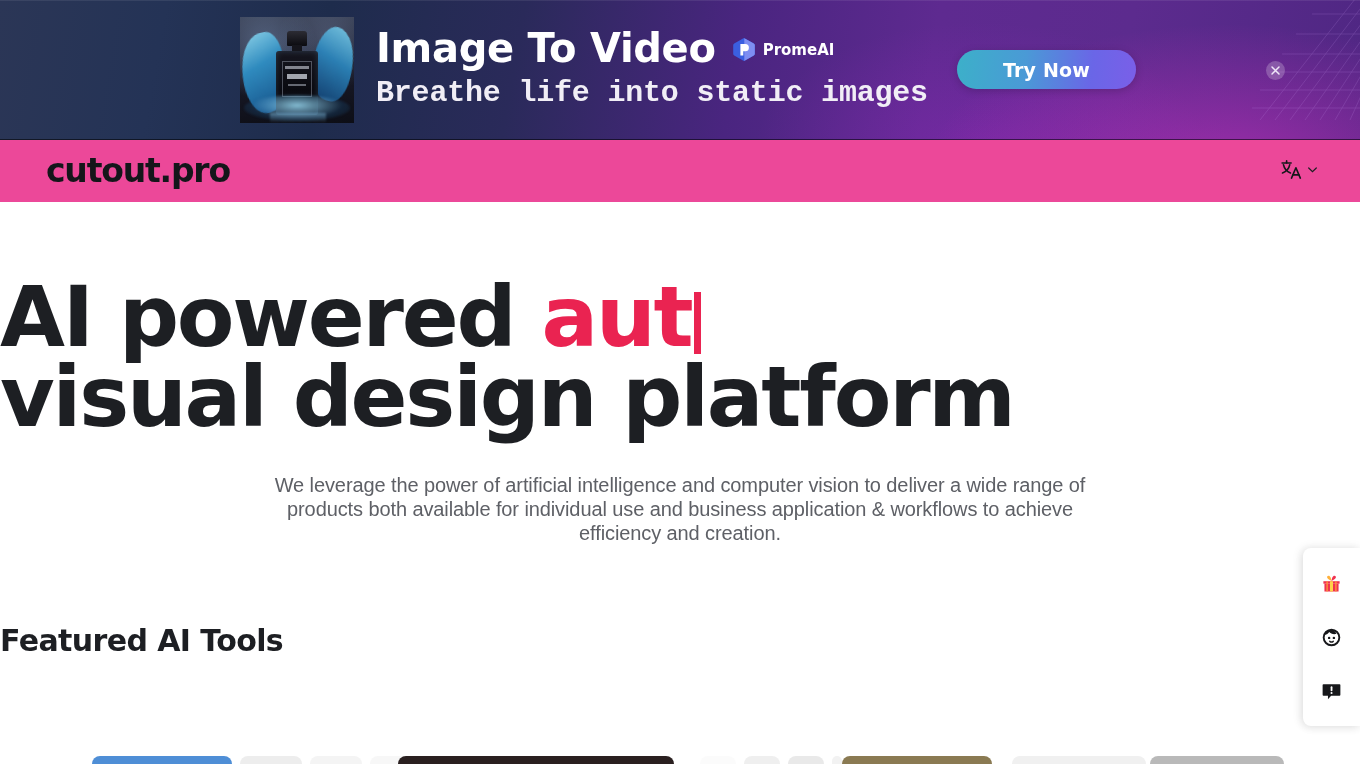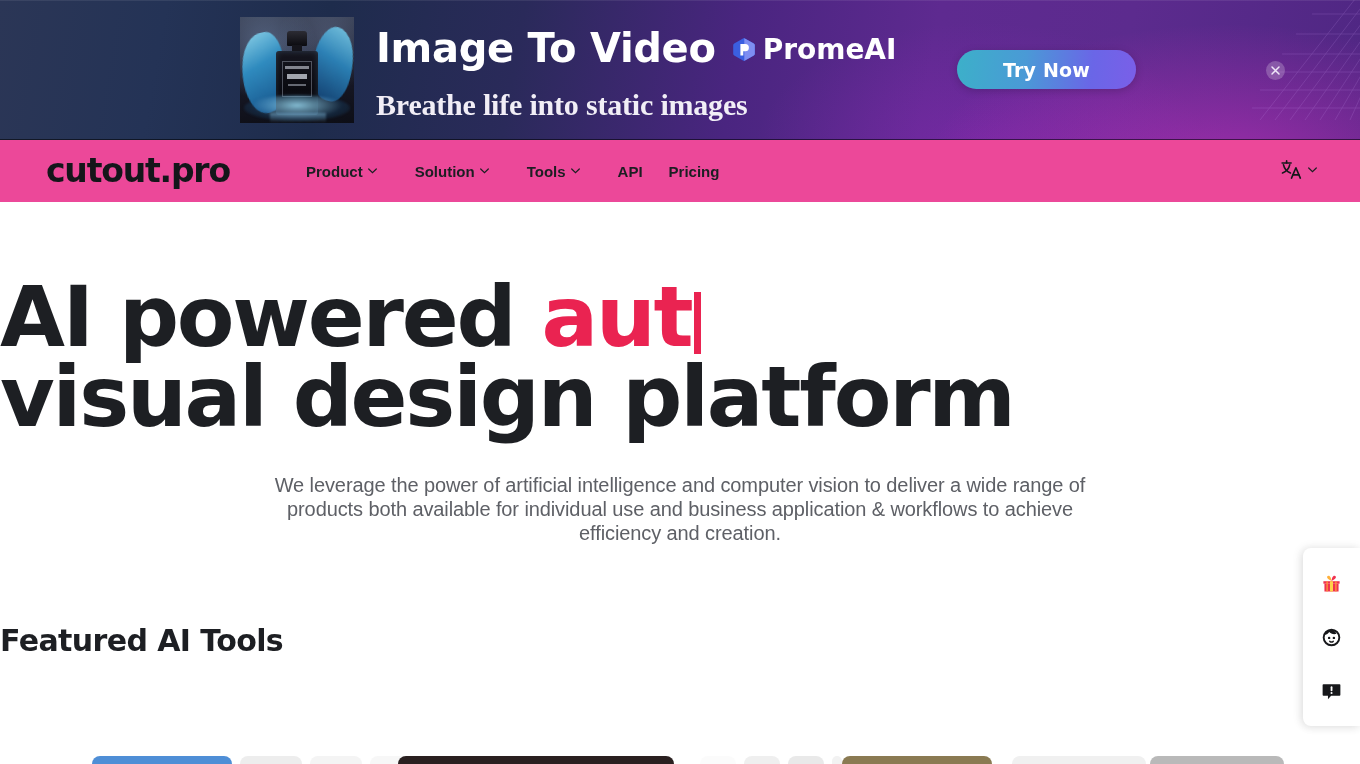--- a/index.html
+++ b/index.html
@@ -155,34 +155,34 @@
     align-items: center;
     gap: 7px;
     margin-top: 3px;
   }
   .prome-mark {
     width: 24px; height: 25px;
     flex: 0 0 auto;
   }
   .prome-name {
     color: #ffffff;
-    font-size: 28px;
+    font-size: 15px;
     font-weight: bold;
     letter-spacing: 0px;
     white-space: nowrap;
     font-family: "DejaVu Sans", sans-serif;
   }
   .promo-sub {
     color: #f1eef6;
     font-size: 30px;
     font-weight: bold;
     letter-spacing: -0.2px;
-    margin-top: 16px;
+    margin-top: 4px;
     white-space: nowrap;
-    font-family: Liberation Serif, serif;
+    font-family: Liberation Mono, monospace;
   }
 
   .try-now-btn {
     position: absolute;
     left: 957px; top: 50px;
     width: 179px; height: 39px;
     border: none;
     border-radius: 20px;
     background: linear-gradient(95deg, #3cb0c9 0%, #4a9ad6 38%, #6a66e7 75%, #7a5fe8 100%);
     color: #ffffff;
@@ -408,46 +408,20 @@
       </svg>
     </button>
   </div>
 
   <div class="bottom-hairline"></div>
 </div>
 
 <div class="site-header">
   <div class="brand-logo">cutout.pro</div>
 
-  <nav class="main-nav">
-    <div class="nav-item">
-      <span>Product</span>
-      <svg class="caret" width="9" height="6" viewBox="0 0 9 6">
-        <path d="M0.7 1 L4.5 4.6 L8.3 1" stroke="#1c1e22" stroke-width="1.2" fill="none" stroke-linecap="round"></path>
-      </svg>
-    </div>
-    <div class="nav-item">
-      <span>Solution</span>
-      <svg class="caret" width="9" height="6" viewBox="0 0 9 6">
-        <path d="M0.7 1 L4.5 4.6 L8.3 1" stroke="#1c1e22" stroke-width="1.2" fill="none" stroke-linecap="round"></path>
-      </svg>
-    </div>
-    <div class="nav-item">
-      <span>Tools</span>
-      <svg class="caret" width="9" height="6" viewBox="0 0 9 6">
-        <path d="M0.7 1 L4.5 4.6 L8.3 1" stroke="#1c1e22" stroke-width="1.2" fill="none" stroke-linecap="round"></path>
-      </svg>
-    </div>
-    <div class="nav-item no-caret">
-      <span>API</span>
-    </div>
-    <div class="nav-item no-caret">
-      <span>Pricing</span>
-    </div>
-  </nav>
 
   <div class="lang-select">
     <svg width="23" height="23" viewBox="0 0 24 24">
       <path d="M2.2 5.2 H11.6" stroke="#15171a" stroke-width="1.7" stroke-linecap="round" fill="none"></path>
       <path d="M6.9 3.0 V5.2" stroke="#15171a" stroke-width="1.7" stroke-linecap="round" fill="none"></path>
       <path d="M3.6 7.0 C4.6 11.8 7.6 14.4 10.9 15.6" stroke="#15171a" stroke-width="1.7" stroke-linecap="round" fill="none"></path>
       <path d="M10.2 7.0 C9.2 11.8 6.2 14.4 2.6 15.6" stroke="#15171a" stroke-width="1.7" stroke-linecap="round" fill="none"></path>
       <path d="M12.0 21.0 L16.6 10.2 L21.2 21.0" stroke="#15171a" stroke-width="1.7" stroke-linecap="round" stroke-linejoin="round" fill="none"></path>
       <path d="M13.6 17.6 H19.6" stroke="#15171a" stroke-width="1.7" stroke-linecap="round" fill="none"></path>
     </svg>

